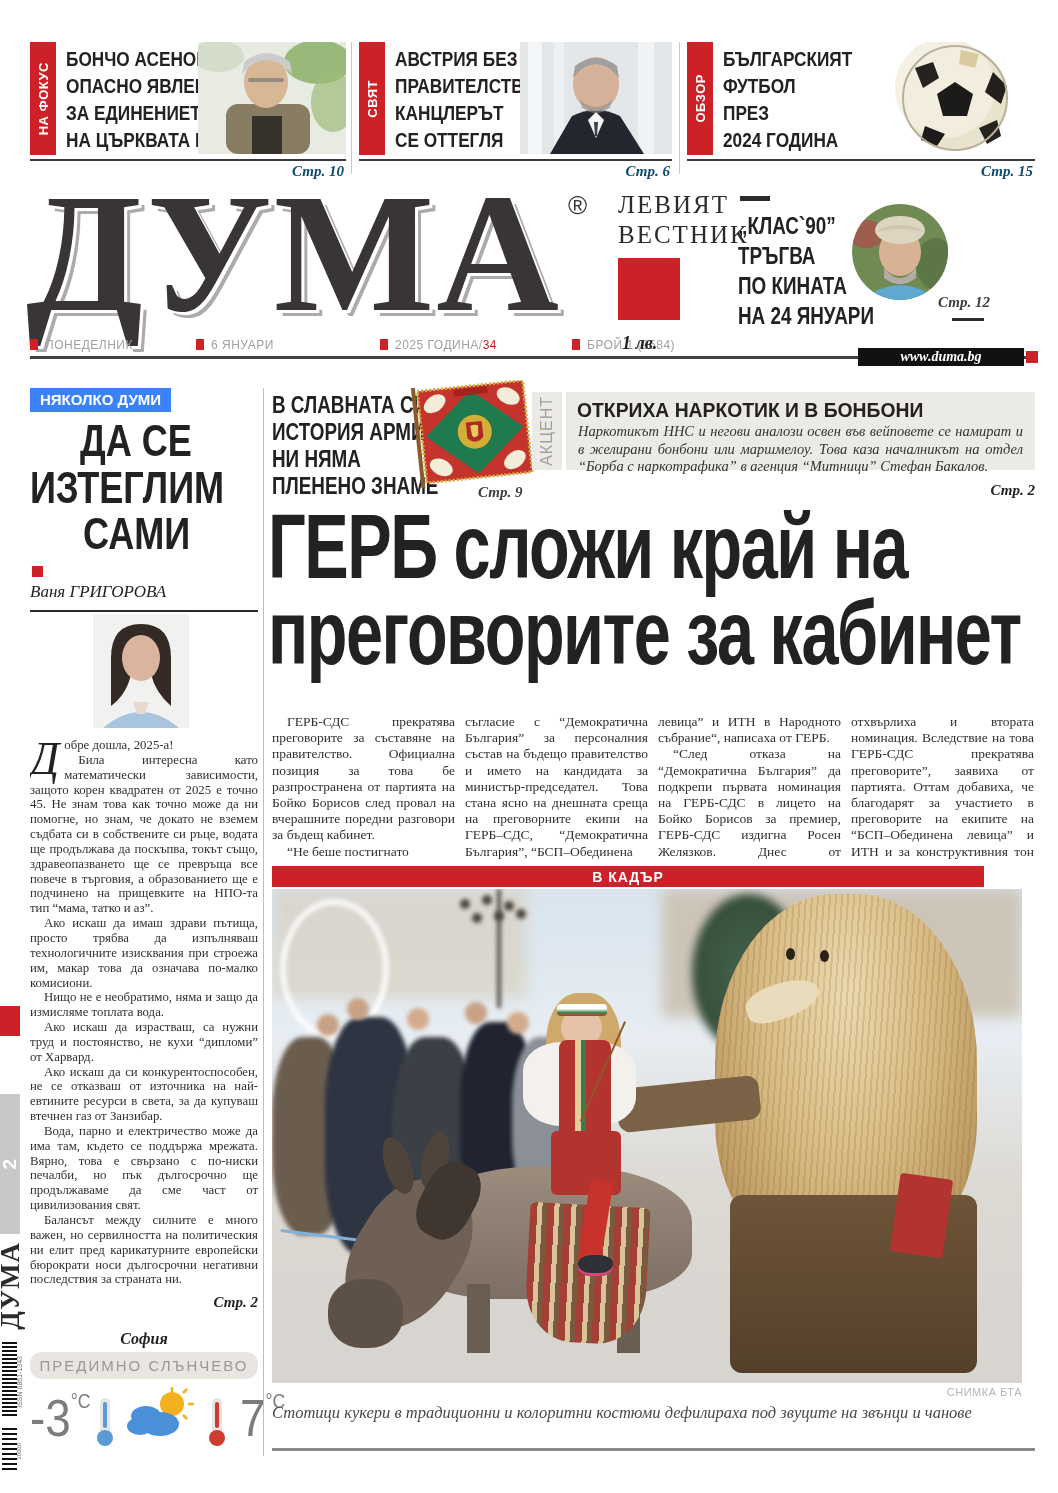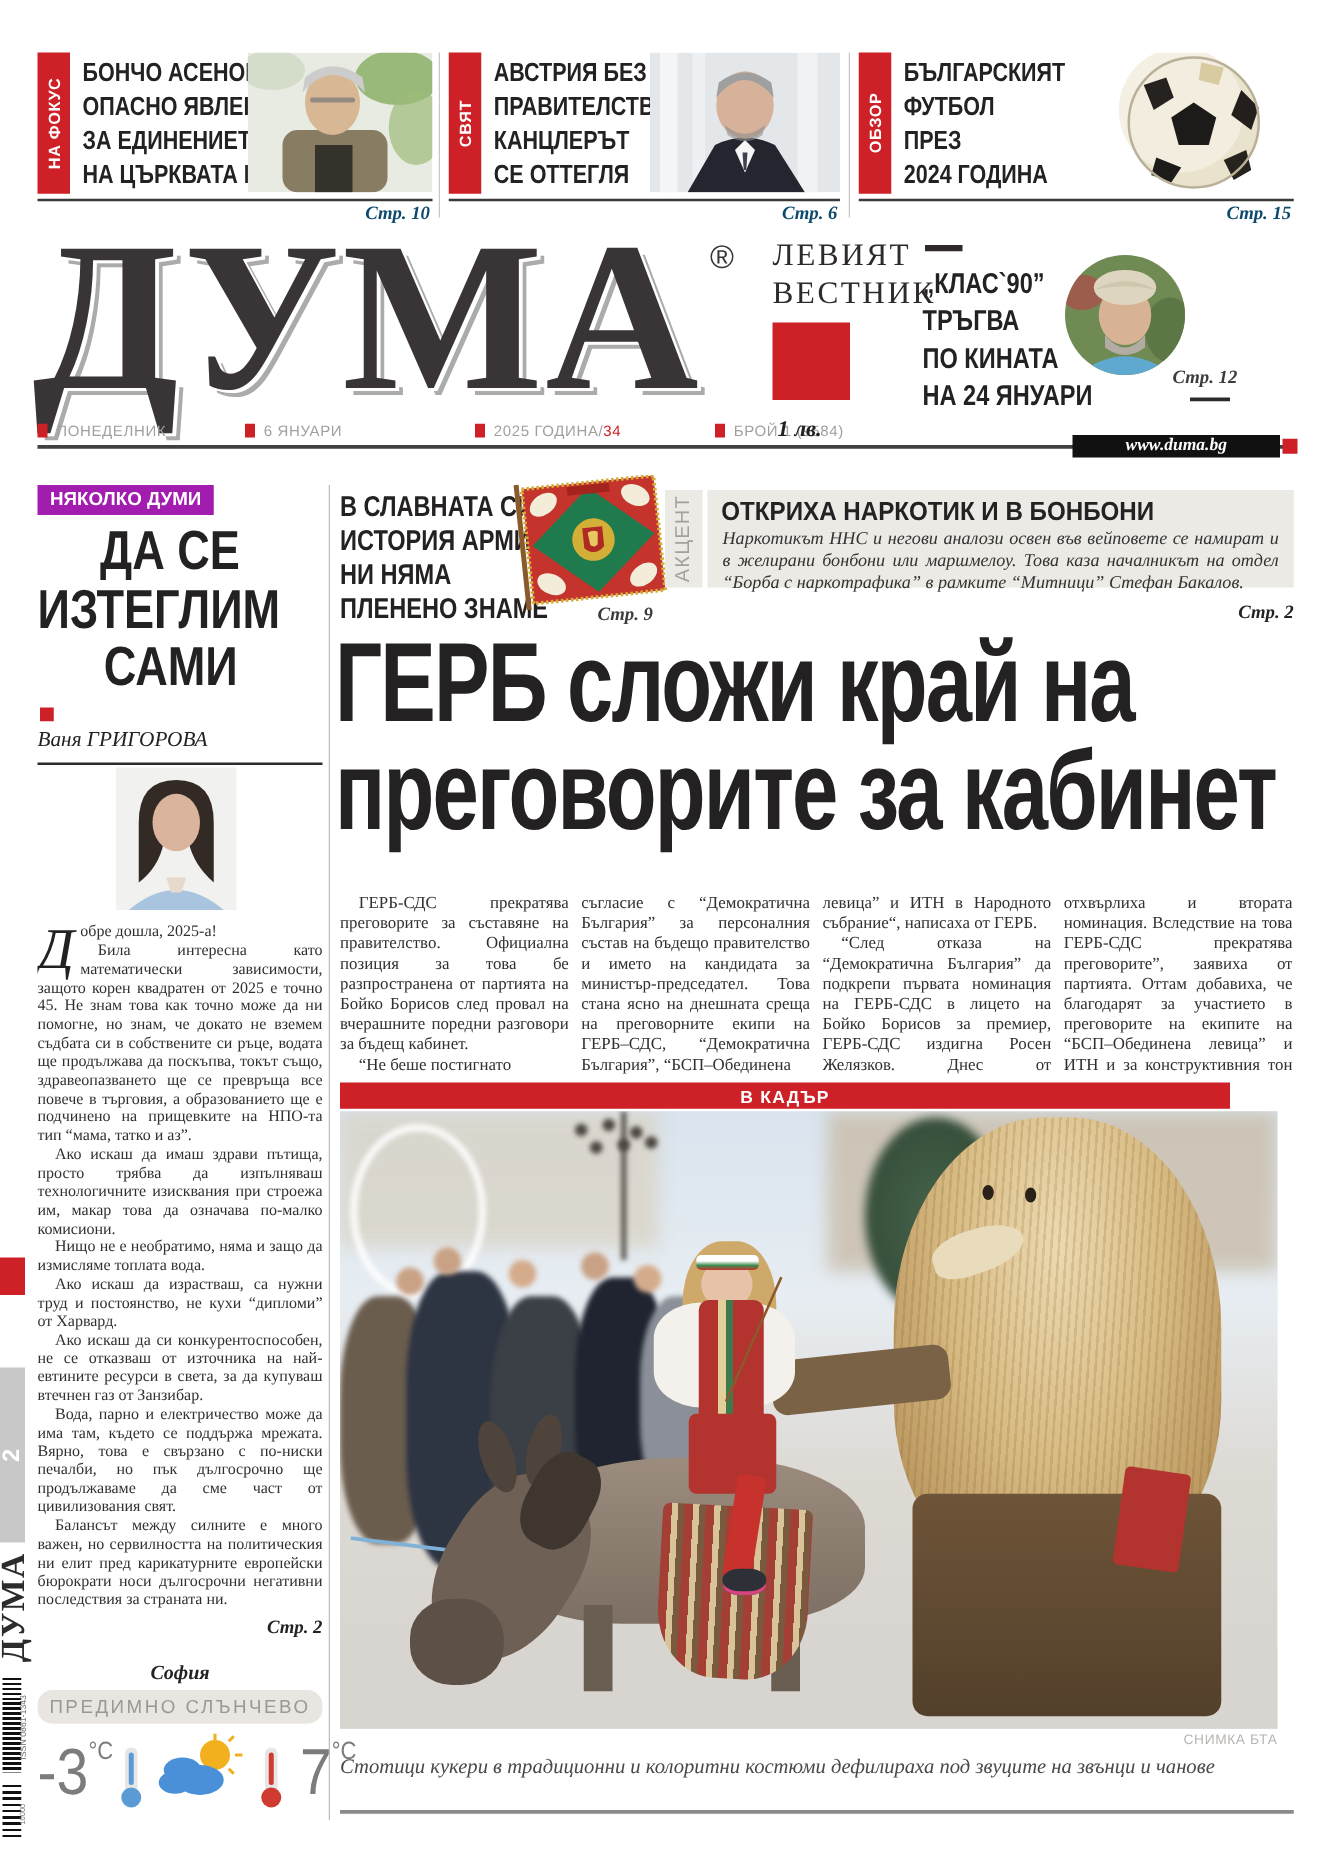--- a/index.html
+++ b/index.html
@@ -38,21 +38,21 @@
   
   .dl-item{position:absolute;top:338px;font-family:"Liberation Sans",sans-serif;font-size:12px;
            letter-spacing:.5px;color:#a29f9f;}
   .dl-item .sq{display:inline-block;width:8px;height:11px;background:#cd2027;margin-right:7px;vertical-align:-1px;}
   .price{position:absolute;left:622px;top:333px;font-style:italic;font-weight:700;font-size:18px;color:#242122;}
   .dl-rule{position:absolute;left:30px;top:356px;width:1005px;height:3px;background:#414141;}
   .site-box{position:absolute;left:858px;top:348px;width:166px;height:18px;background:#111;
             color:#fff;font-style:italic;font-weight:700;font-size:14px;text-align:center;line-height:18px;}
   .site-sq{position:absolute;left:1026px;top:351px;width:12px;height:12px;background:#cd2027;}
   
-  .badge{position:absolute;left:30px;top:388px;background:#a21caf;color:#fff;
+  .badge{position:absolute;left:30px;top:388px;background:#3b82f6;color:#fff;
          font-family:"Liberation Sans",sans-serif;font-weight:700;font-size:15px;padding:3px 10px 4px;}
   .op-title{position:absolute;left:30px;top:418px;font-family:"Liberation Sans",sans-serif;font-weight:700;
             font-size:44px;line-height:1.06;color:#242122;text-align:center;}
   .op-bullet{position:absolute;left:32px;top:566px;width:11px;height:11px;background:#cd2027;}
   .op-author{position:absolute;left:30px;top:582px;font-style:italic;font-size:17px;color:#242122;}
   .op-rule{position:absolute;left:30px;top:610px;width:228px;height:2px;background:#2e2a2b;}
   .op-photo{position:absolute;left:93px;top:614px;width:96px;height:114px;overflow:hidden;background:#f0f0ee;}
   .op-body{position:absolute;left:30px;top:738px;width:228px;height:552px;overflow:hidden;
            font-size:12.8px;line-height:1.16;text-align:justify;color:#332f30;}
   .op-body p{margin:0;text-indent:14px;}
@@ -338,21 +338,21 @@
       <rect x="50" y="8" width="34" height="7" fill="#a5231d"></rect>
     </g>
   </svg>
   <div class="flag-page">Стр. 9</div>
 
   <div class="ak-label">
       <span class="vtext">АКЦЕНТ</span>
     </div>
   <div class="ak-box">
     <div class="ak-title">ОТКРИХА НАРКОТИК И В БОНБОНИ</div>
-    <div class="ak-body">Наркотикът ННС и негови аналози освен във вейповете се намират и в желирани бонбони или маршмелоу. Това каза началникът на отдел “Борба с наркотрафика” в рамките “Митници” Стефан Бакалов.</div>
+    <div class="ak-body">Наркотикът ННС и негови аналози освен във вейповете се намират и в желирани бонбони или маршмелоу. Това каза началникът на отдел “Борба с наркотрафика” в агенция “Митници” Стефан Бакалов.</div>
   </div>
   <div class="ak-page">Стр. 2</div>
 
   <div class="headline">
     <span class="cond">ГЕРБ сложи край на</span><br>
     <span class="cond">преговорите за кабинет</span>
   </div>
   <div class="cols" style="left:272px;">
     <p>ГЕРБ-СДС прекратява преговорите за съставяне на правителство. Официална позиция за това бе разпространена от партията на Бойко Борисов след провал на вчерашните поредни разговори за бъдещ кабинет.</p>
     <p>“Не беше постигнато</p>

